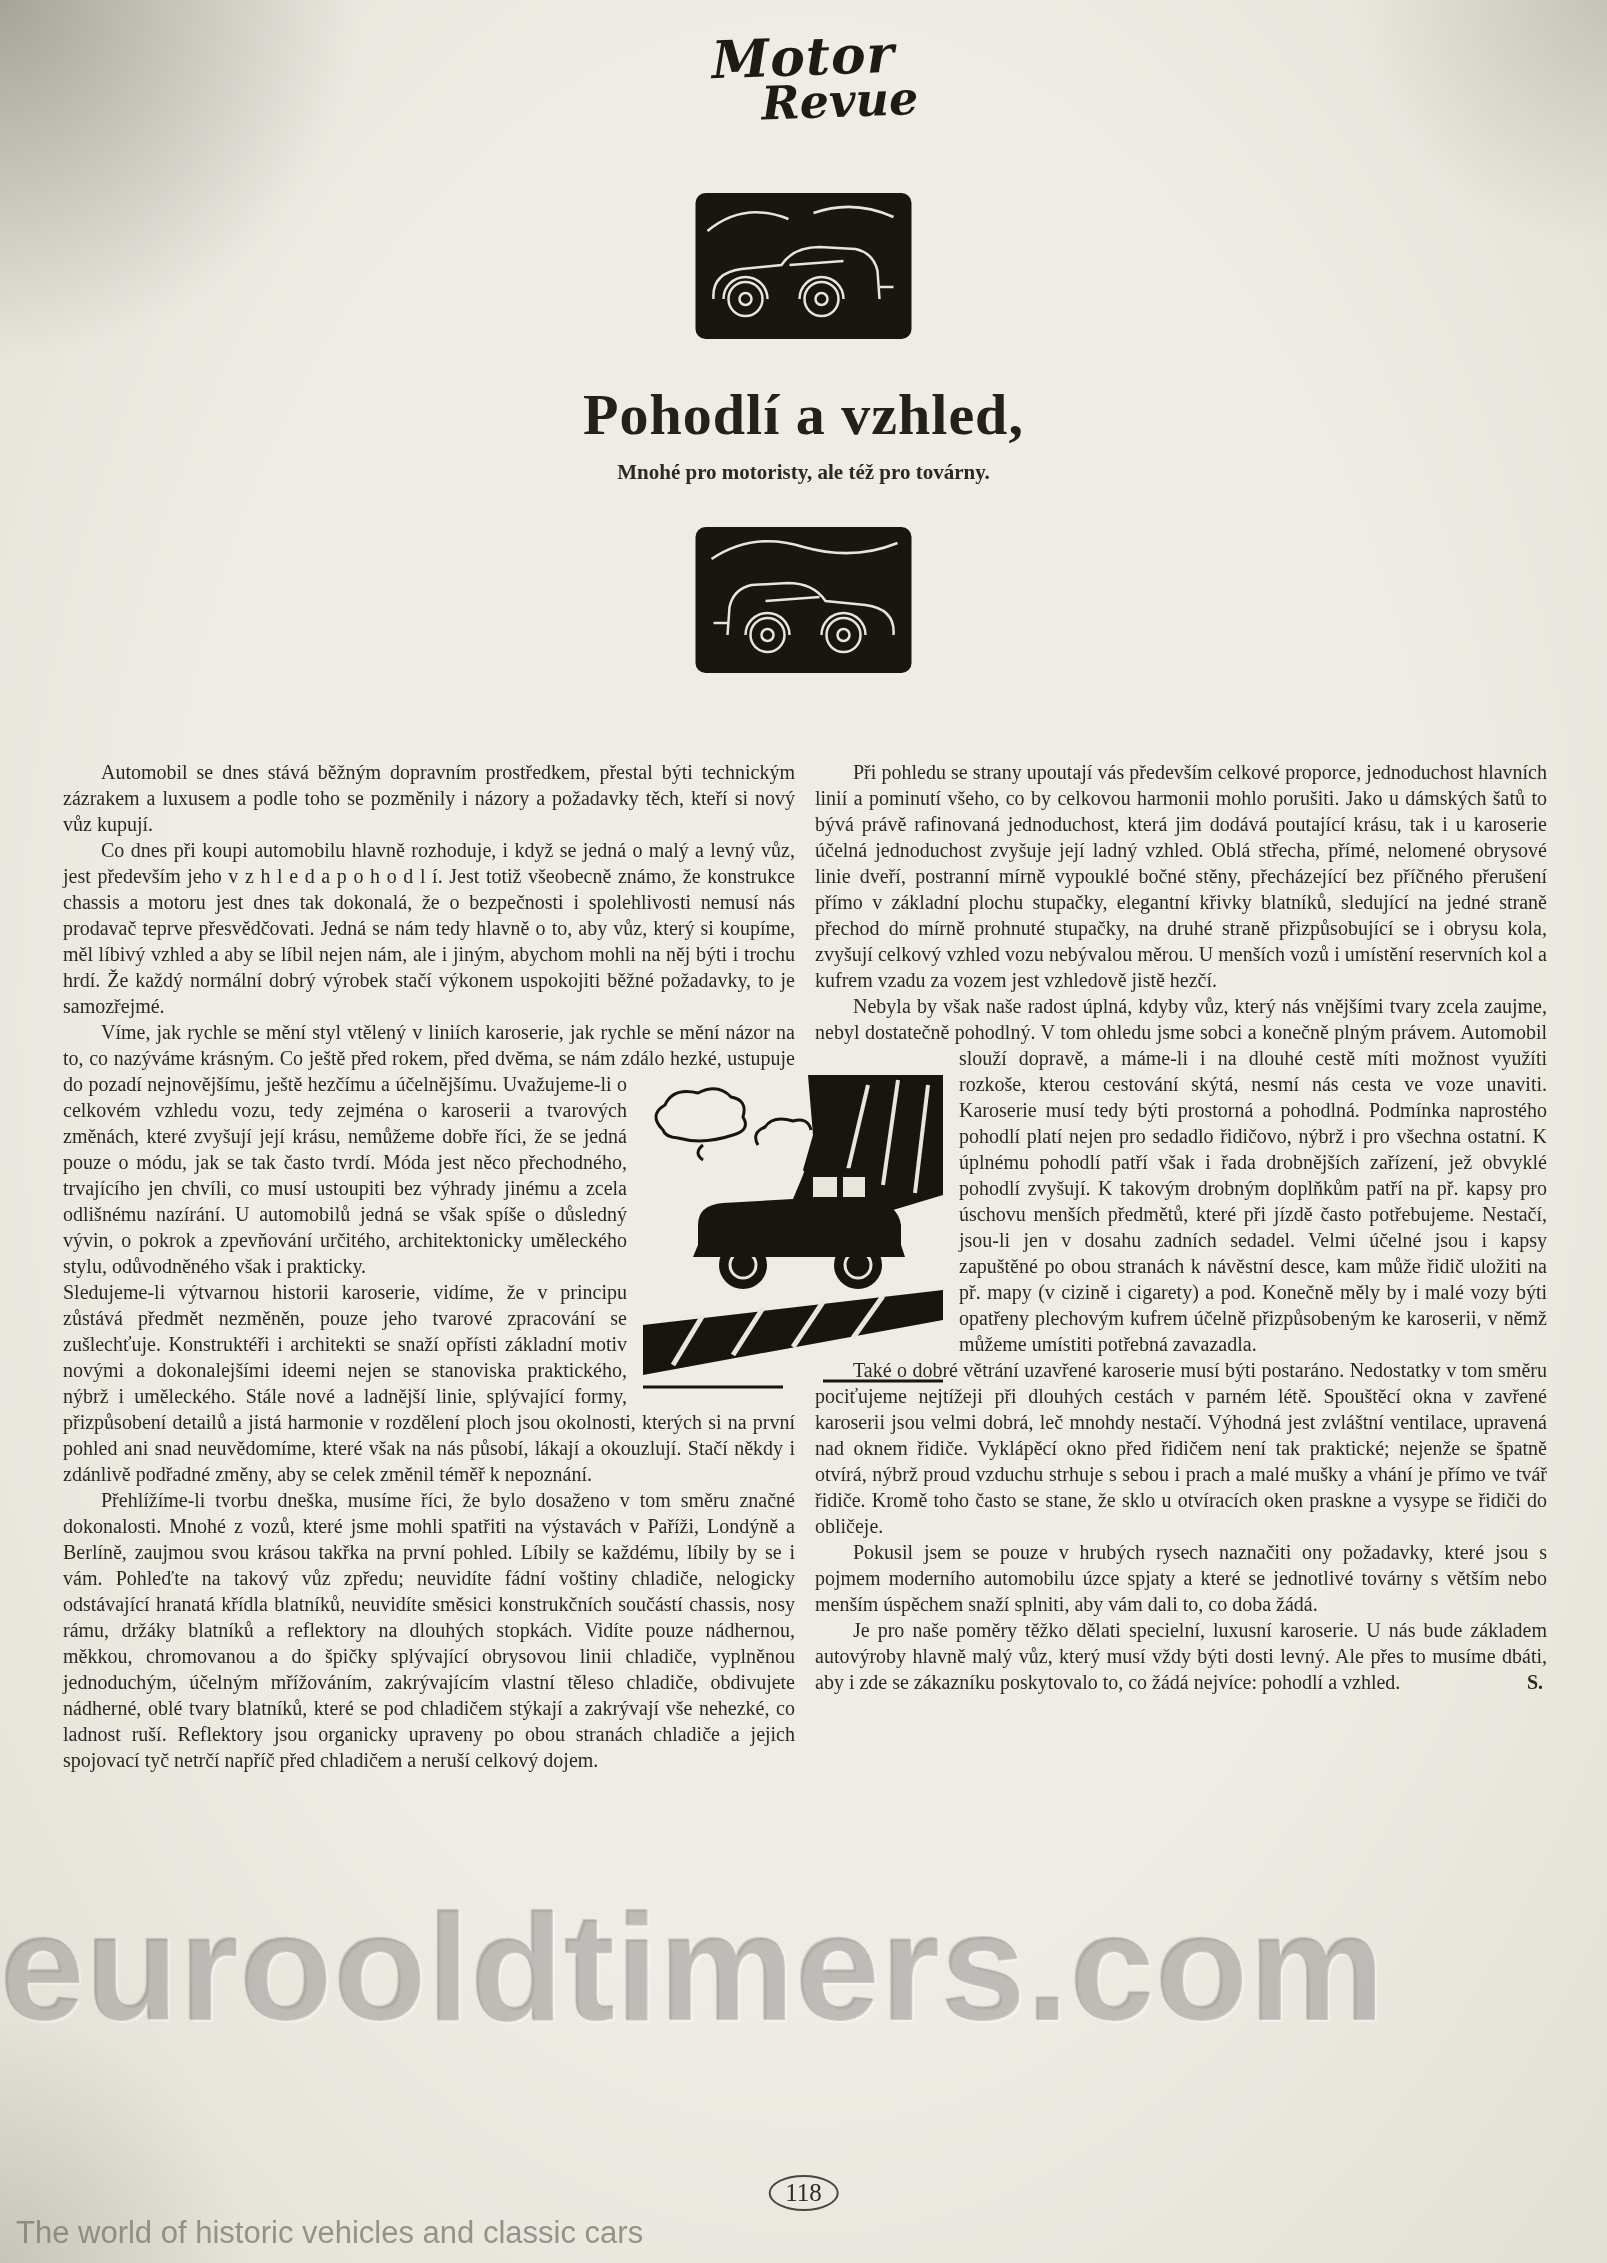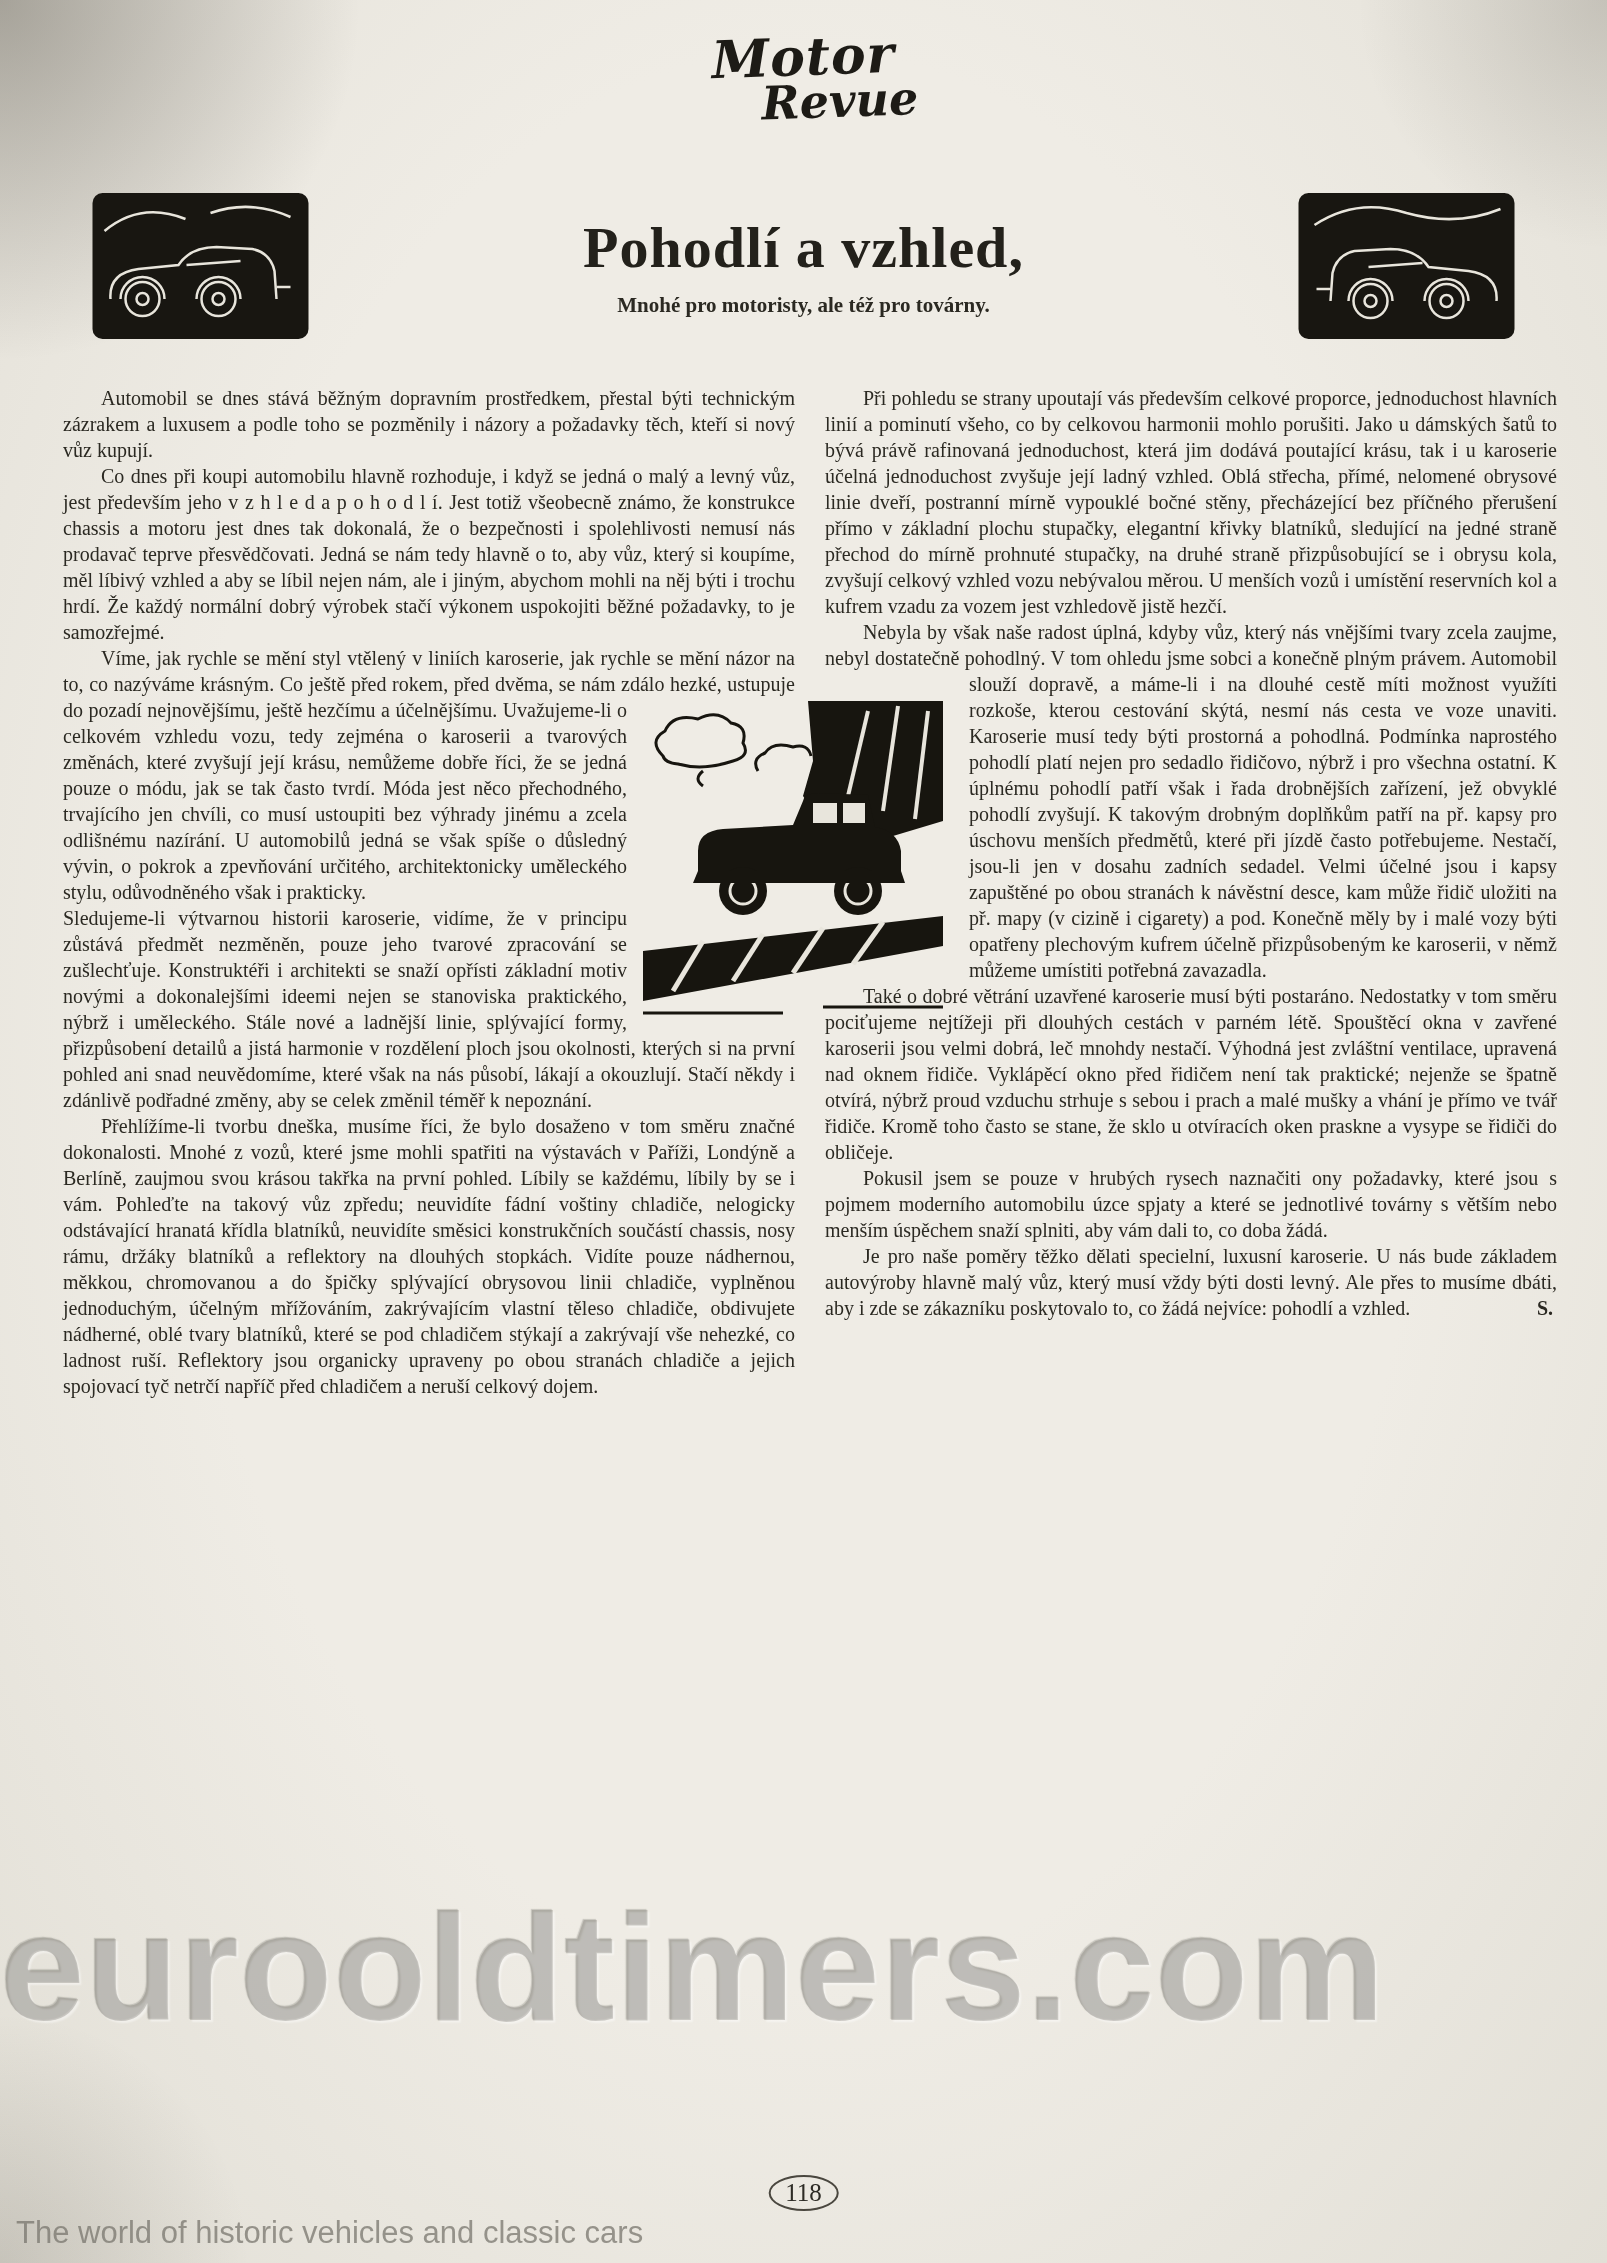--- a/index.html
+++ b/index.html
@@ -17,30 +17,30 @@
       radial-gradient(circle at 0% 100%, rgba(35,30,20,.14), rgba(35,30,20,0) 9%),
       radial-gradient(ellipse at 50% 45%, #efece5 55%, #e2dfd6 100%);
   }
 
   
   .masthead { padding-top:26px; text-align:center; transform:rotate(-2deg); color:#1d1b16; }
   .masthead .m1 { font:italic bold 52px "DejaVu Serif",serif; letter-spacing:1px; }
   .masthead .m2 { font:italic bold 46px "DejaVu Serif",serif; margin-top:-12px; padding-left:70px; }
 
   
-  .title-row { display:flex; align-items:center; gap:16px; padding:0 88px; margin-top:62px; }
+  .title-row { display:flex; align-items:center; gap:40px; padding:0 88px; margin-top:62px;flex-direction:column; }
   .vignette { width:225px; height:150px; flex:0 0 auto; }
   .vignette svg { width:100%; height:100%; display:block; }
   .title-block { flex:1; text-align:center; }
   .title-block h1 { margin:0; font-size:58px; font-weight:bold; letter-spacing:1px; color:#23211b; }
   .subtitle { margin-top:16px; font-size:28px; font-weight:bold; letter-spacing:1px; }
   .tagline  { margin-top:12px; font-size:21px; font-weight:bold; }
 
   
-  .columns { display:flex; gap:30px; padding:0 45px 0 63px; margin-top:44px; }
+  .columns { display:flex; gap:20px; padding:0 45px 0 63px; margin-top:84px; }
   .col { width:732px; flex:0 0 auto; }
   .col p { margin:0; font-size:20px; line-height:26px; text-align:justify; }
   .indent { text-indent:38px; }
   .gap { margin-top:16px; }
 
   
   .center-ill {
     float:right; width:300px; height:320px;
     margin:4px -148px 4px 16px;
   }

